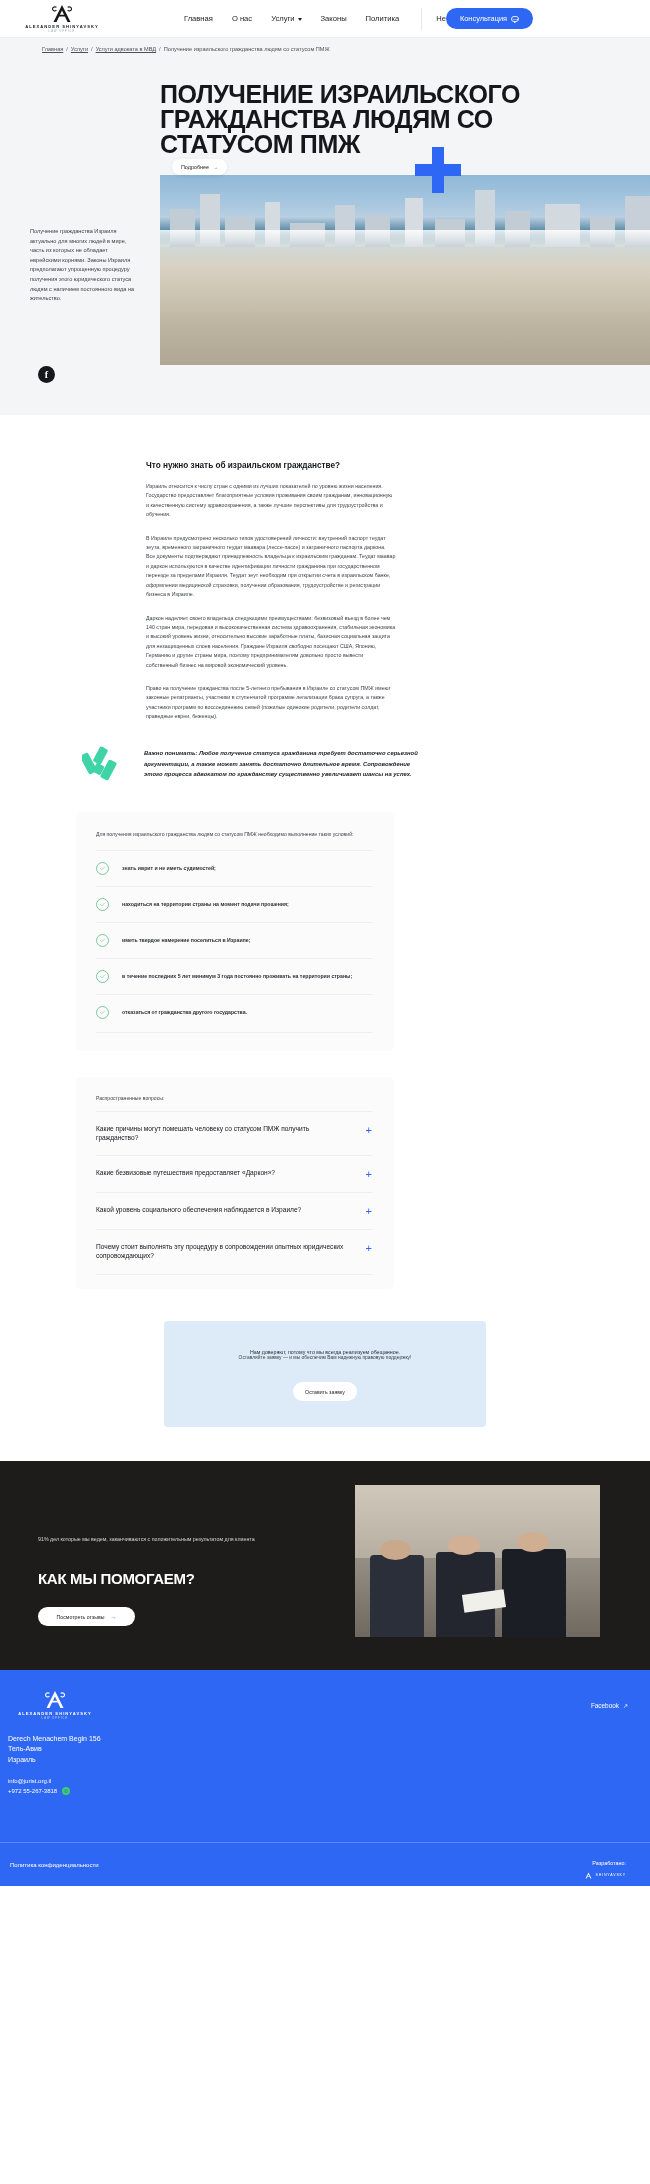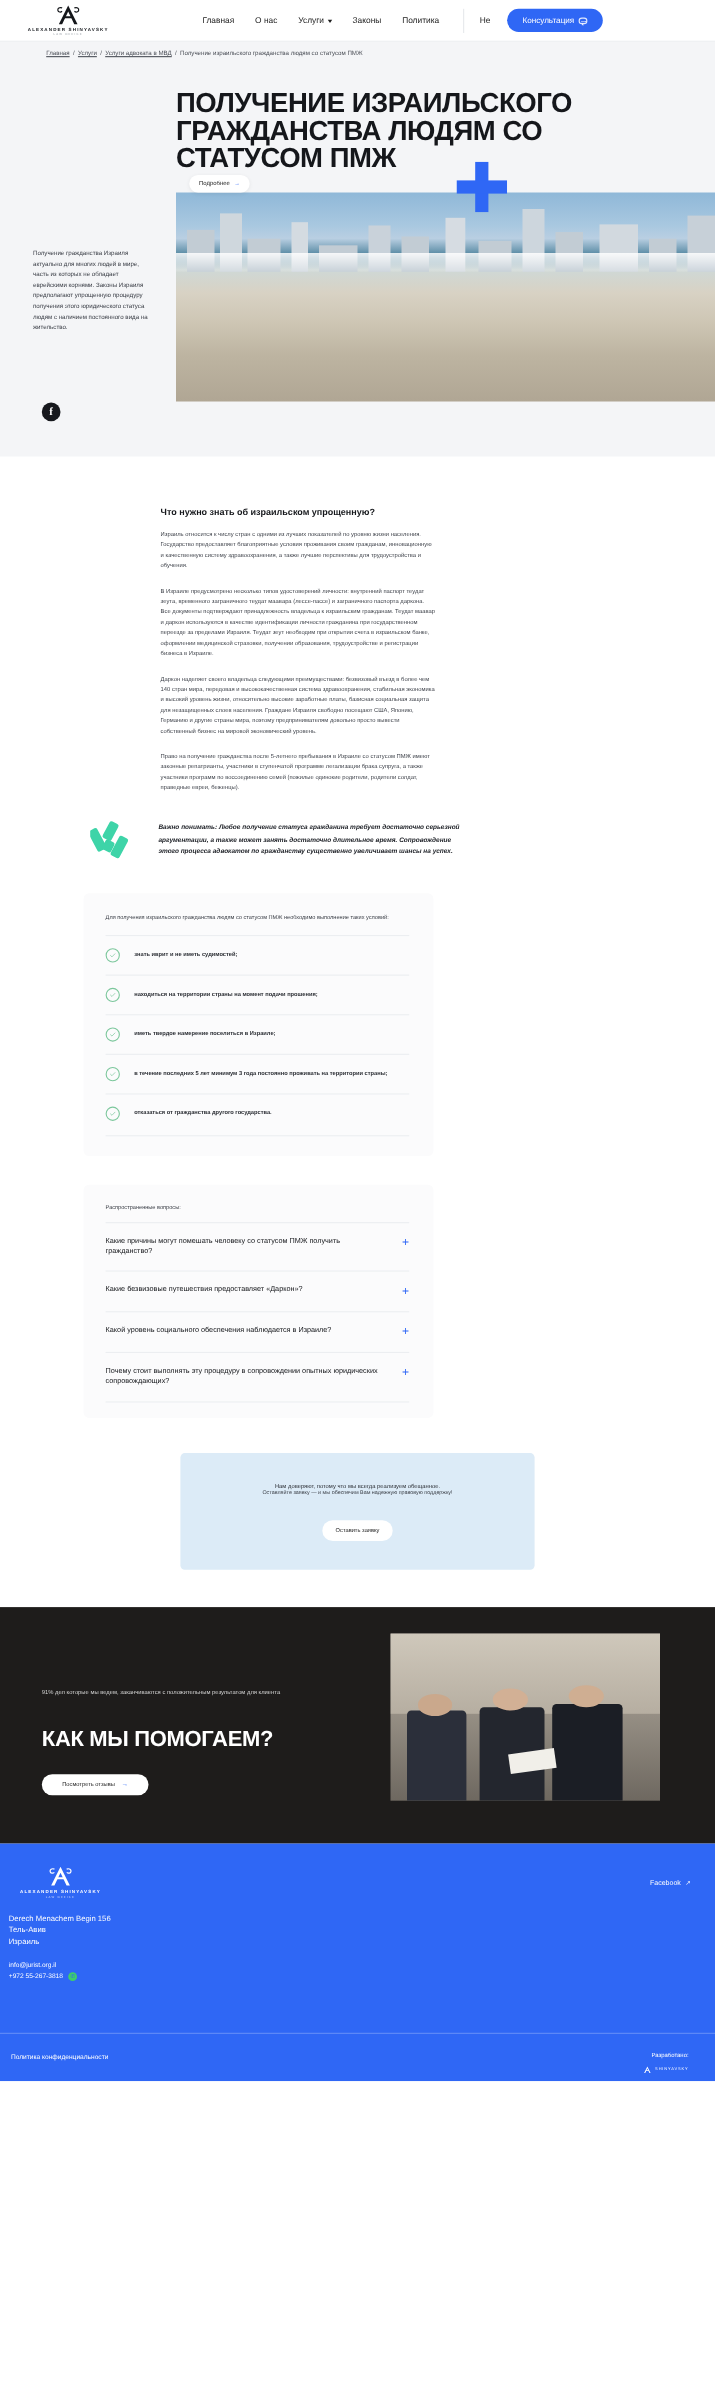--- a/index.html
+++ b/index.html
@@ -41,21 +41,20 @@
     display: flex; align-items: center; gap: 3px; cursor: pointer;
   }
   .caret {
     width: 0; height: 0; border-left: 2.6px solid transparent;
     border-right: 2.6px solid transparent; border-top: 3px solid #1d1d1d;
     margin-top: 1px;
   }
   .lang-sep { margin-left: 22px; padding-left: 14px; border-left: 1px solid #e6e8ec; height: 22px; display:flex; align-items:center;}
   .lang { font-size: 7.6px; color: #1d1d1d; cursor: pointer; text-align: center; }
   .cta-btn {
-    margin-left: 15px;
     background: #2f67f5; color: #fff; border-radius: 40px;
     height: 21px; display: flex; align-items: center; gap: 4px;
     padding: 0 14px; font-size: 7.4px; cursor: pointer; white-space: nowrap;
   }
   .cta-bubble { width: 8px; height: 6px; border: 0.8px solid rgba(255,255,255,.85); border-radius: 3px; position: relative; }
   .cta-bubble:after { content:""; position:absolute; left:1.5px; bottom:-2px; border-left:2px solid rgba(255,255,255,.85); border-top:2px solid transparent; }
   .cta-dots { position:absolute; top:1.6px; left:1.3px; font-size:4px; letter-spacing:.4px; color:#fff; line-height:1;}
 
   
   .crumb-bar {
@@ -164,21 +163,21 @@
     display: flex; align-items: center; justify-content: center;
     font-size: 5.2px; color: #1d1d1d; cursor: pointer;
   }
 
   
   .dark { background: #1e1c1b; padding: 36px 0 44px; position: relative; min-height: 175px; }
   .dark-inner { width: 650px; display: flex; }
   .dark-left { padding-left: 38px; padding-top: 38px; width: 330px; }
   .dark-kicker { font-size: 5.3px; line-height: 1.65; color: #d6d6d6; width: 258px; }
   .dark-title {
-    font-size: 20px; font-weight: 800; letter-spacing: -0.3px;
+    font-size: 15px; font-weight: 800; letter-spacing: -0.3px;
     color: #fff; text-transform: uppercase; margin: 26px 0 0;
   }
   .dark-btn {
     margin-top: 20px; background: #fff; border-radius: 30px; width: 97px; height: 19px;
     display: flex; align-items: center; justify-content: center; gap: 6px;
     font-size: 5.2px; color: #1d1d1d; cursor: pointer;
   }
   .dark-btn .arr { color: #2f67f5; font-size: 6px; }
   .dark-photo {
     position: absolute; right: 50px; top: 24px; width: 245px; height: 152px;
@@ -309,21 +308,21 @@
         <div class="bld" style="left:86%; bottom:62%; width:5%;  height:16%;"></div>
         <div class="bld" style="left:93%; bottom:62%; width:6%;  height:27%; background:#c7d0d8;"></div>
         <div class="sea-foam"></div>
       </div>
     </div>
   </div>
 </section>
 
 <section class="article">
   <div class="article-inner">
-    <h2>Что нужно знать об израильском упрощенную?</h2>
+    <h2>Что нужно знать об израильском гражданстве?</h2>
     <p>Израиль относится к числу стран с одними из лучших показателей по уровню жизни населения. Государство предоставляет благоприятные условия проживания своим гражданам, инновационную и качественную систему здравоохранения, а также лучшие перспективы для трудоустройства и обучения.</p>
     <p>В Израиле предусмотрено несколько типов удостоверений личности: внутренний паспорт теудат зеута, временного заграничного теудат маавара (лессе-пассе) и заграничного паспорта даркона. Все документы подтверждают принадлежность владельца к израильским гражданам. Теудат маавар и даркон используются в качестве идентификации личности гражданина при государственном переезде за пределами Израиля. Теудат зеут необходим при открытии счета в израильском банке, оформлении медицинской страховки, получении образования, трудоустройстве и регистрации бизнеса в Израиле.</p>
     <p>Даркон наделяет своего владельца следующими преимуществами: безвизовый въезд в более чем 140 стран мира, передовая и высококачественная система здравоохранения, стабильная экономика и высокий уровень жизни, относительно высокие заработные платы, базисная социальная защита для незащищенных слоев населения. Граждане Израиля свободно посещают США, Японию, Германию и другие страны мира, поэтому предпринимателям довольно просто вывести собственный бизнес на мировой экономический уровень.</p>
     <p>Право на получение гражданства после 5-летнего пребывания в Израиле со статусом ПМЖ имеют законные репатрианты, участники в ступенчатой программе легализации брака супруга, а также участники программ по воссоединению семей (пожилые одинокие родители, родители солдат, праведные евреи, беженцы).</p>
   </div>
 </section>
 
 <section class="quote-wrap">
   <svg class="quote-icon" viewBox="0 0 40 40">
     <rect x="2" y="9" width="9" height="21" rx="2" transform="rotate(-28 6.5 19.5)" fill="#3ed4a8"></rect>

